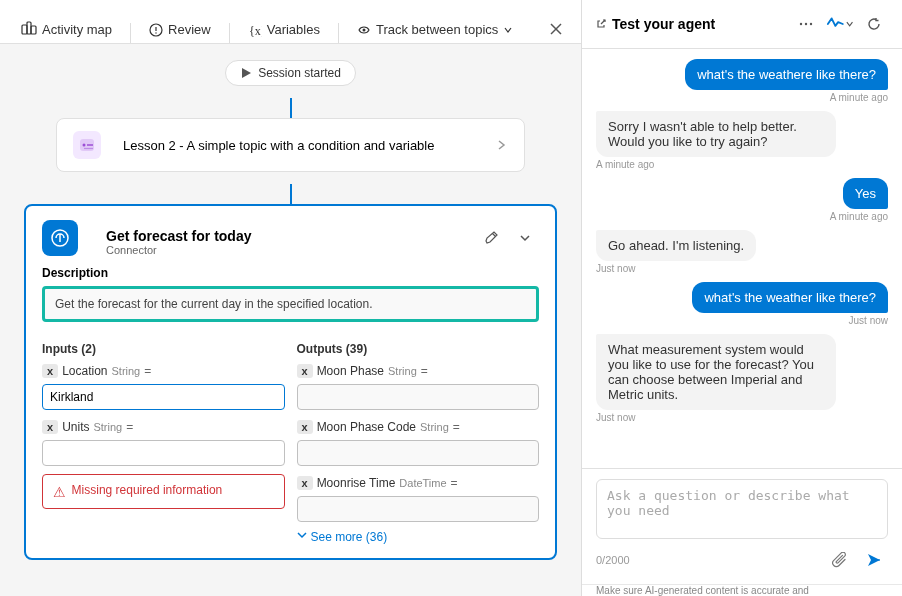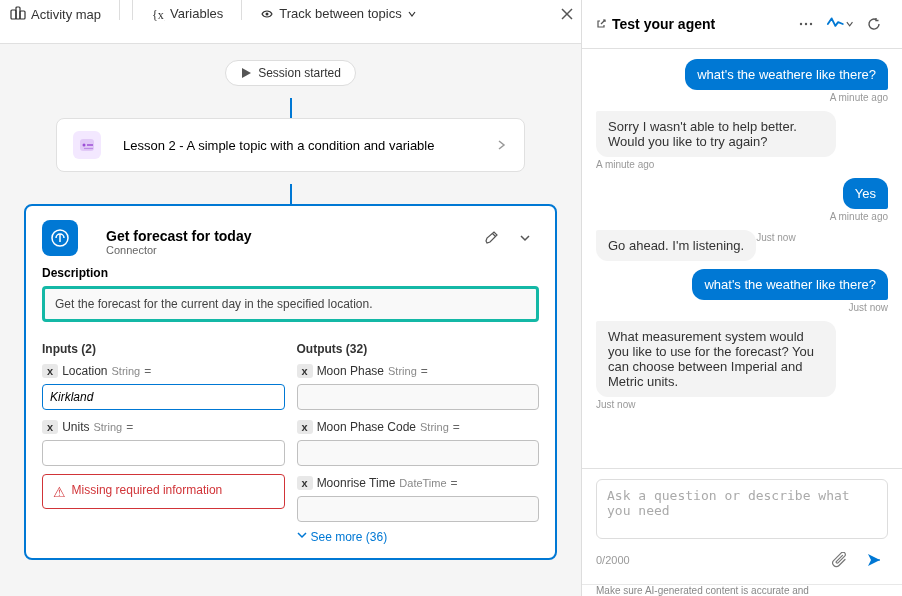--- a/index.html
+++ b/index.html
@@ -2,21 +2,21 @@
 <html><head>
   <meta charset="utf-8">
   <style>
     * { box-sizing: border-box; margin: 0; padding: 0; }
     body { font-family: 'Segoe UI', Arial, sans-serif; font-size: 13px; background: #f5f5f5; display: flex; height: 596px; width: 902px; overflow: hidden; }
 
     
     .left-panel { width: 582px; display: flex; flex-direction: column; background: #f5f5f5; border-right: 1px solid #ddd; }
 
     
-    .top-nav { display: flex; align-items: flex-start; background: #fff; border-bottom: 1px solid #e0e0e0; padding: 0 0; height: 44px; gap: 4px; }
+    .top-nav { display: flex; align-items: flex-end; background: #fff; border-bottom: 1px solid #e0e0e0; padding: 0 11px; height: 44px; gap: 4px; }
     .nav-item { display: flex; align-items: center; gap: 5px; padding: 6px 10px; border-radius: 4px; cursor: pointer; font-size: 13px; color: #333; white-space: nowrap; }
     .nav-separator { width: 1px; height: 20px; background: #ddd; margin: 0 4px; }
     .nav-close { margin-left: auto; cursor: pointer; width: 28px; height: 28px; display: flex; align-items: center; justify-content: center; border-radius: 4px; }
 
     
     .canvas { flex: 1; overflow: auto; padding: 16px; position: relative; }
 
     
     .session-started { display: flex; align-items: center; justify-content: center; margin-bottom: 12px; }
     .session-started-btn { display: flex; align-items: center; gap: 6px; background: #fff; border: 1px solid #ddd; border-radius: 20px; padding: 5px 14px; font-size: 12px; color: #333; cursor: pointer; }
@@ -102,20 +102,28 @@
   <div class="top-nav">
     <div class="nav-item">
       <svg width="16" height="16" viewBox="0 0 16 16" fill="none">
         <rect x="1" y="4" width="5" height="9" rx="1" stroke="#333" stroke-width="1.2" fill="none"></rect>
         <rect x="6" y="1" width="4" height="12" rx="1" stroke="#333" stroke-width="1.2" fill="none"></rect>
         <rect x="10" y="5" width="5" height="8" rx="1" stroke="#333" stroke-width="1.2" fill="none"></rect>
       </svg>
       <span>Activity map</span>
     </div>
     <div class="nav-separator"></div>
+    <div class="nav-item">
+      <svg width="14" height="14" viewBox="0 0 14 14" fill="none">
+        <circle cx="7" cy="7" r="6" stroke="#333" stroke-width="1.2" fill="none"></circle>
+        <line x1="7" y1="4" x2="7" y2="8" stroke="#333" stroke-width="1.2"></line>
+        <circle cx="7" cy="10" r="0.7" fill="#333"></circle>
+      </svg>
+      <span>Review</span>
+    </div>
     <div class="nav-separator"></div>
     <div class="nav-item">
       <svg width="14" height="14" viewBox="0 0 14 14" fill="none">
         <text x="1" y="12" font-size="12" fill="#333" font-family="serif">{x}</text>
       </svg>
       <span>Variables</span>
     </div>
     <div class="nav-separator"></div>
     <div class="nav-item">
       <svg width="14" height="14" viewBox="0 0 14 14" fill="none">
@@ -206,40 +214,40 @@
 
         <div>
           <div class="io-section-title">Inputs (2)</div>
           
           <div class="var-row">
             <span class="var-badge">x</span>
             <span class="var-name">Location</span>
             <span class="var-type">String</span>
             <span class="var-eq">=</span>
           </div>
-          <input class="input-field filled" value="Kirkland" style="border-color: rgb(0, 120, 212); font-style: italic;">
+          <input class="input-field filled" value="Kirkland" style="border-color: rgb(0, 120, 212);">
 
           
           <div class="var-row" style="margin-top:10px;">
             <span class="var-badge">x</span>
             <span class="var-name">Units</span>
             <span class="var-type">String</span>
             <span class="var-eq">=</span>
           </div>
           <input class="input-field" value="" style="border-color: rgb(192, 192, 192);">
 
           
           <div class="error-box" style="margin-top:8px;">
             <span class="error-icon">⚠</span>
             <span class="error-text">Missing required information</span>
           </div>
         </div>
 
         <div>
-          <div class="io-section-title">Outputs (32)</div>
+          <div class="io-section-title">Outputs (39)</div>
 
           
           <div class="var-row">
             <span class="var-badge">x</span>
             <span class="var-name">Moon Phase</span>
             <span class="var-type">String</span>
             <span class="var-eq">=</span>
           </div>
           <input class="output-field" value="" style="">
 
@@ -319,21 +327,21 @@
     <div style="display:flex;flex-direction:column;align-items:flex-start;">
       <div class="msg-bot">Sorry I wasn't able to help better. Would you like to try again?</div>
       <div class="msg-timestamp left">A minute ago</div>
     </div>
 
     <div style="display:flex;flex-direction:column;align-items:flex-end;">
       <div class="msg-user">Yes</div>
       <div class="msg-timestamp right">A minute ago</div>
     </div>
 
-    <div style="display:flex;flex-direction:row;align-items:flex-start;">
+    <div style="display:flex;flex-direction:column;align-items:flex-start;">
       <div class="msg-bot">Go ahead. I'm listening.</div>
       <div class="msg-timestamp left">Just now</div>
     </div>
 
     <div style="display:flex;flex-direction:column;align-items:flex-end;">
       <div class="msg-user">what's the weather like there?</div>
       <div class="msg-timestamp right">Just now</div>
     </div>
 
     <div style="display:flex;flex-direction:column;align-items:flex-start;">

